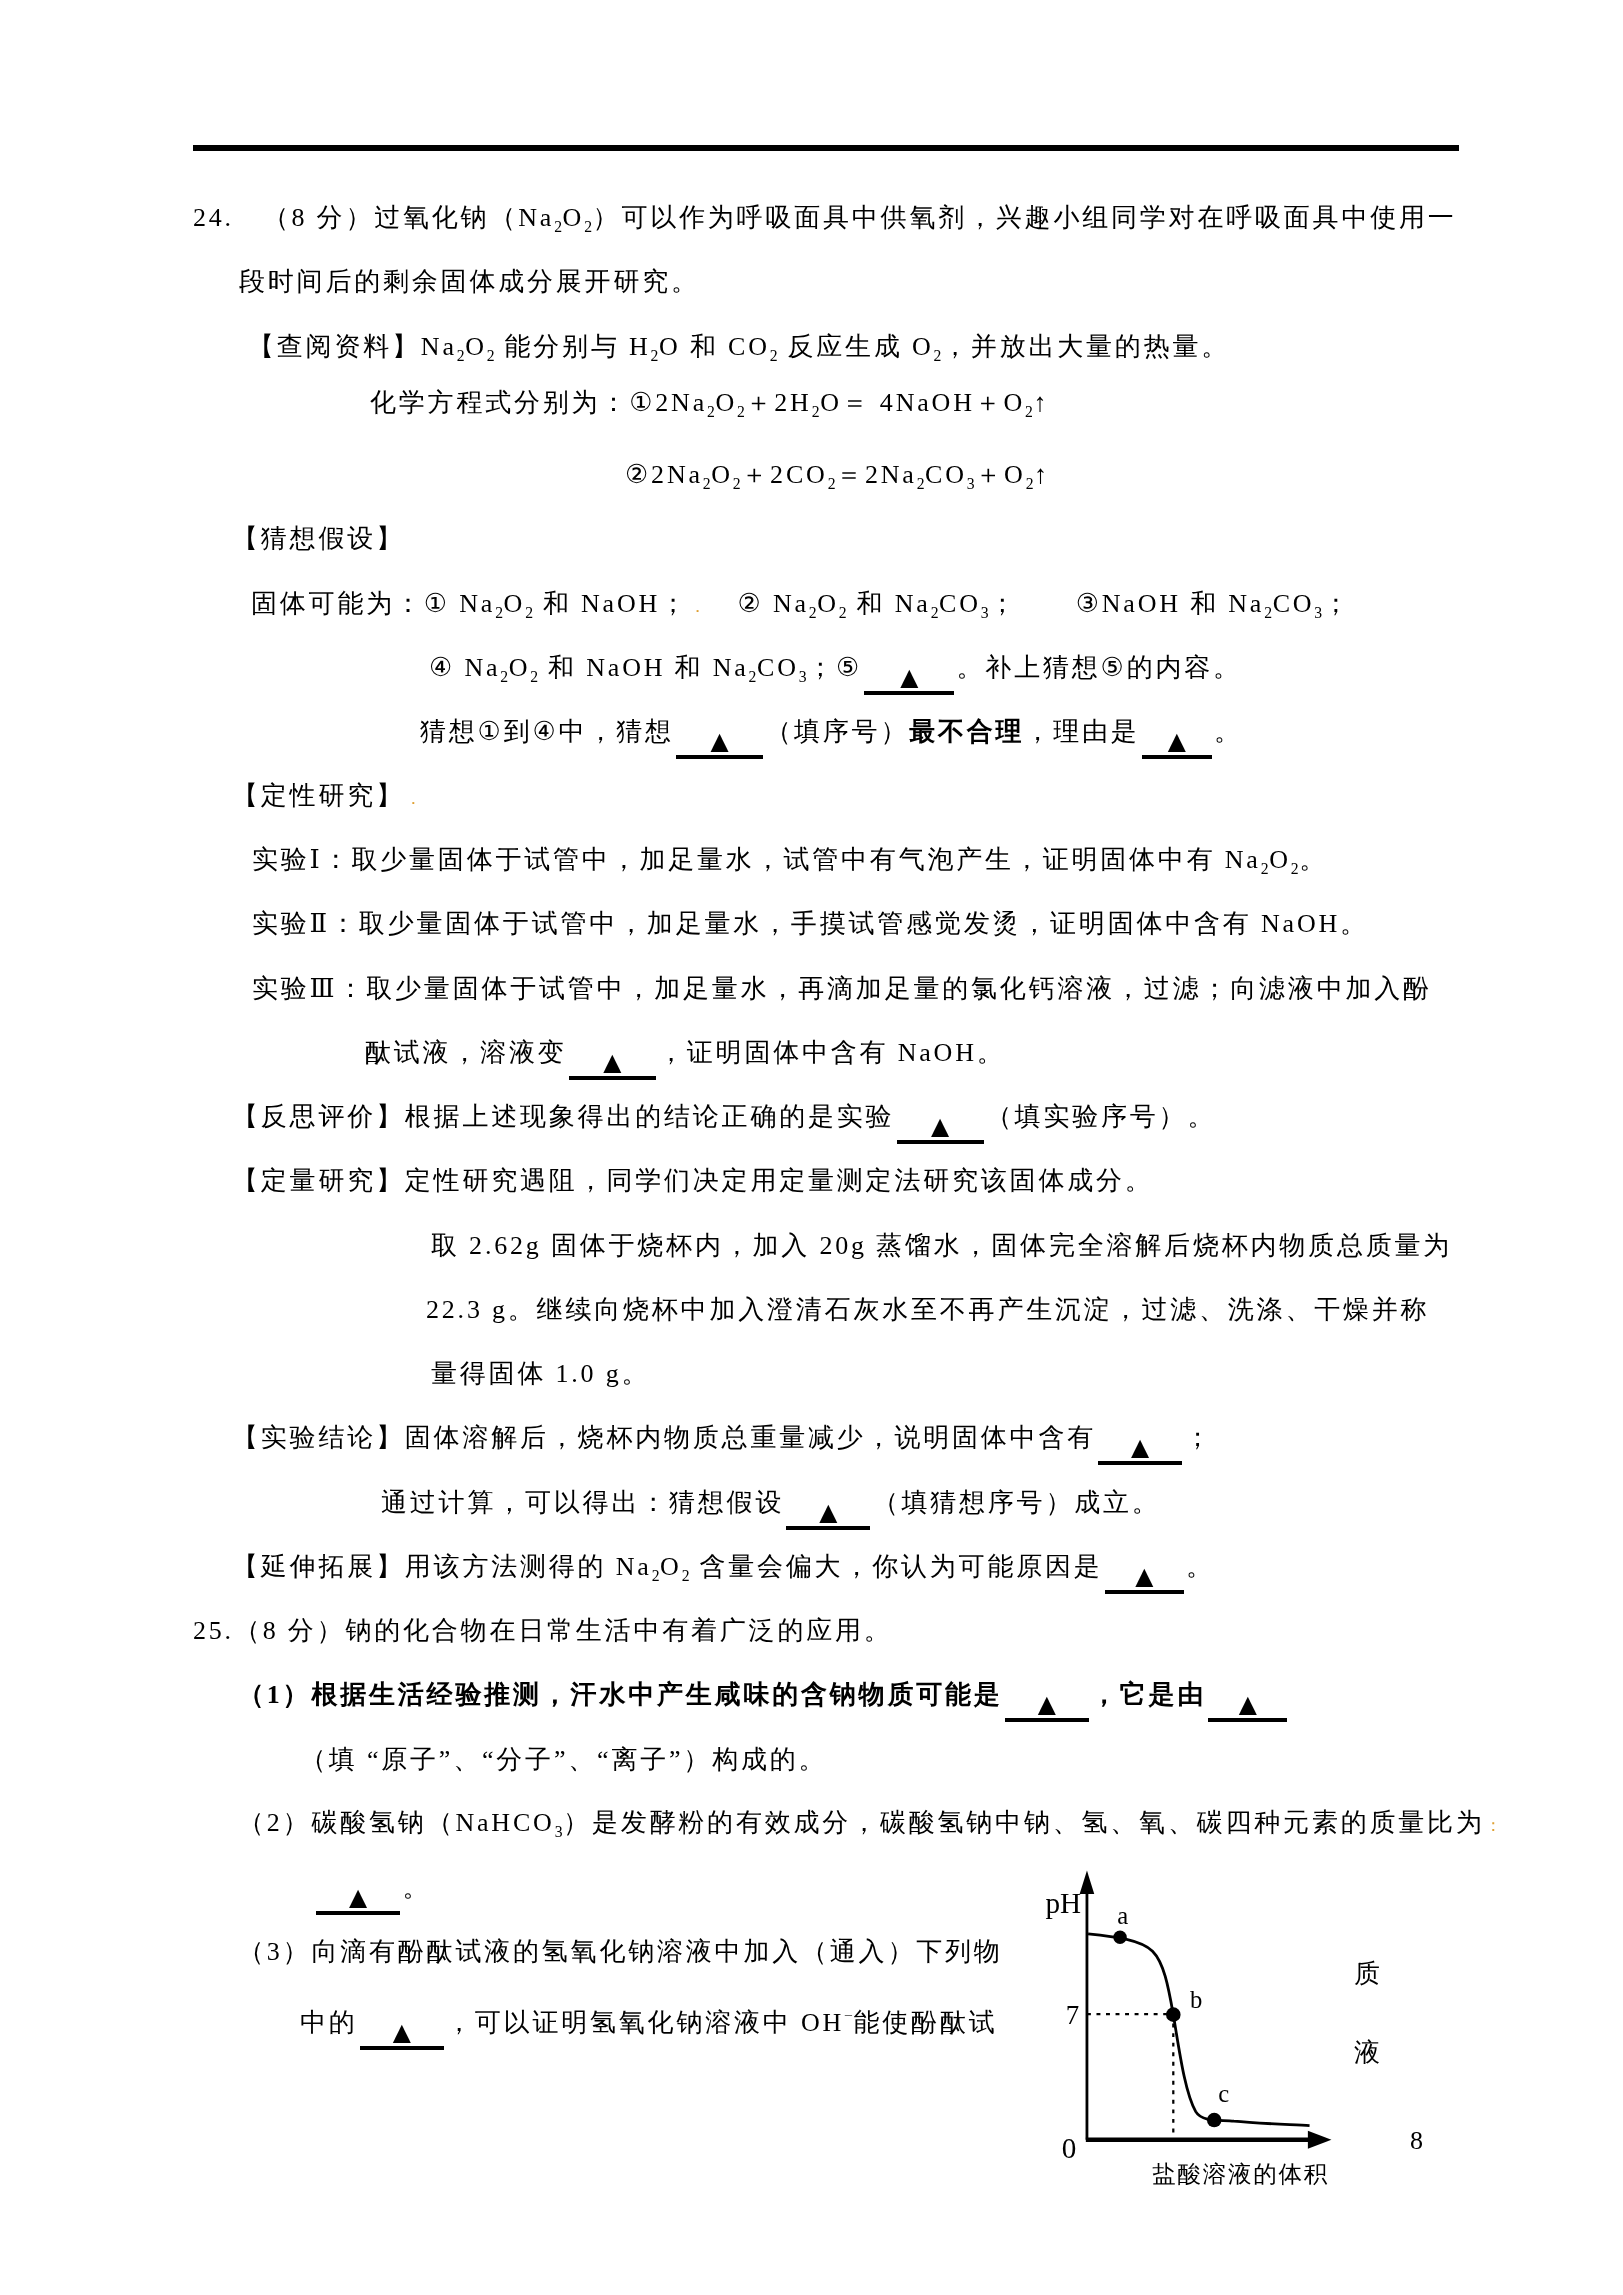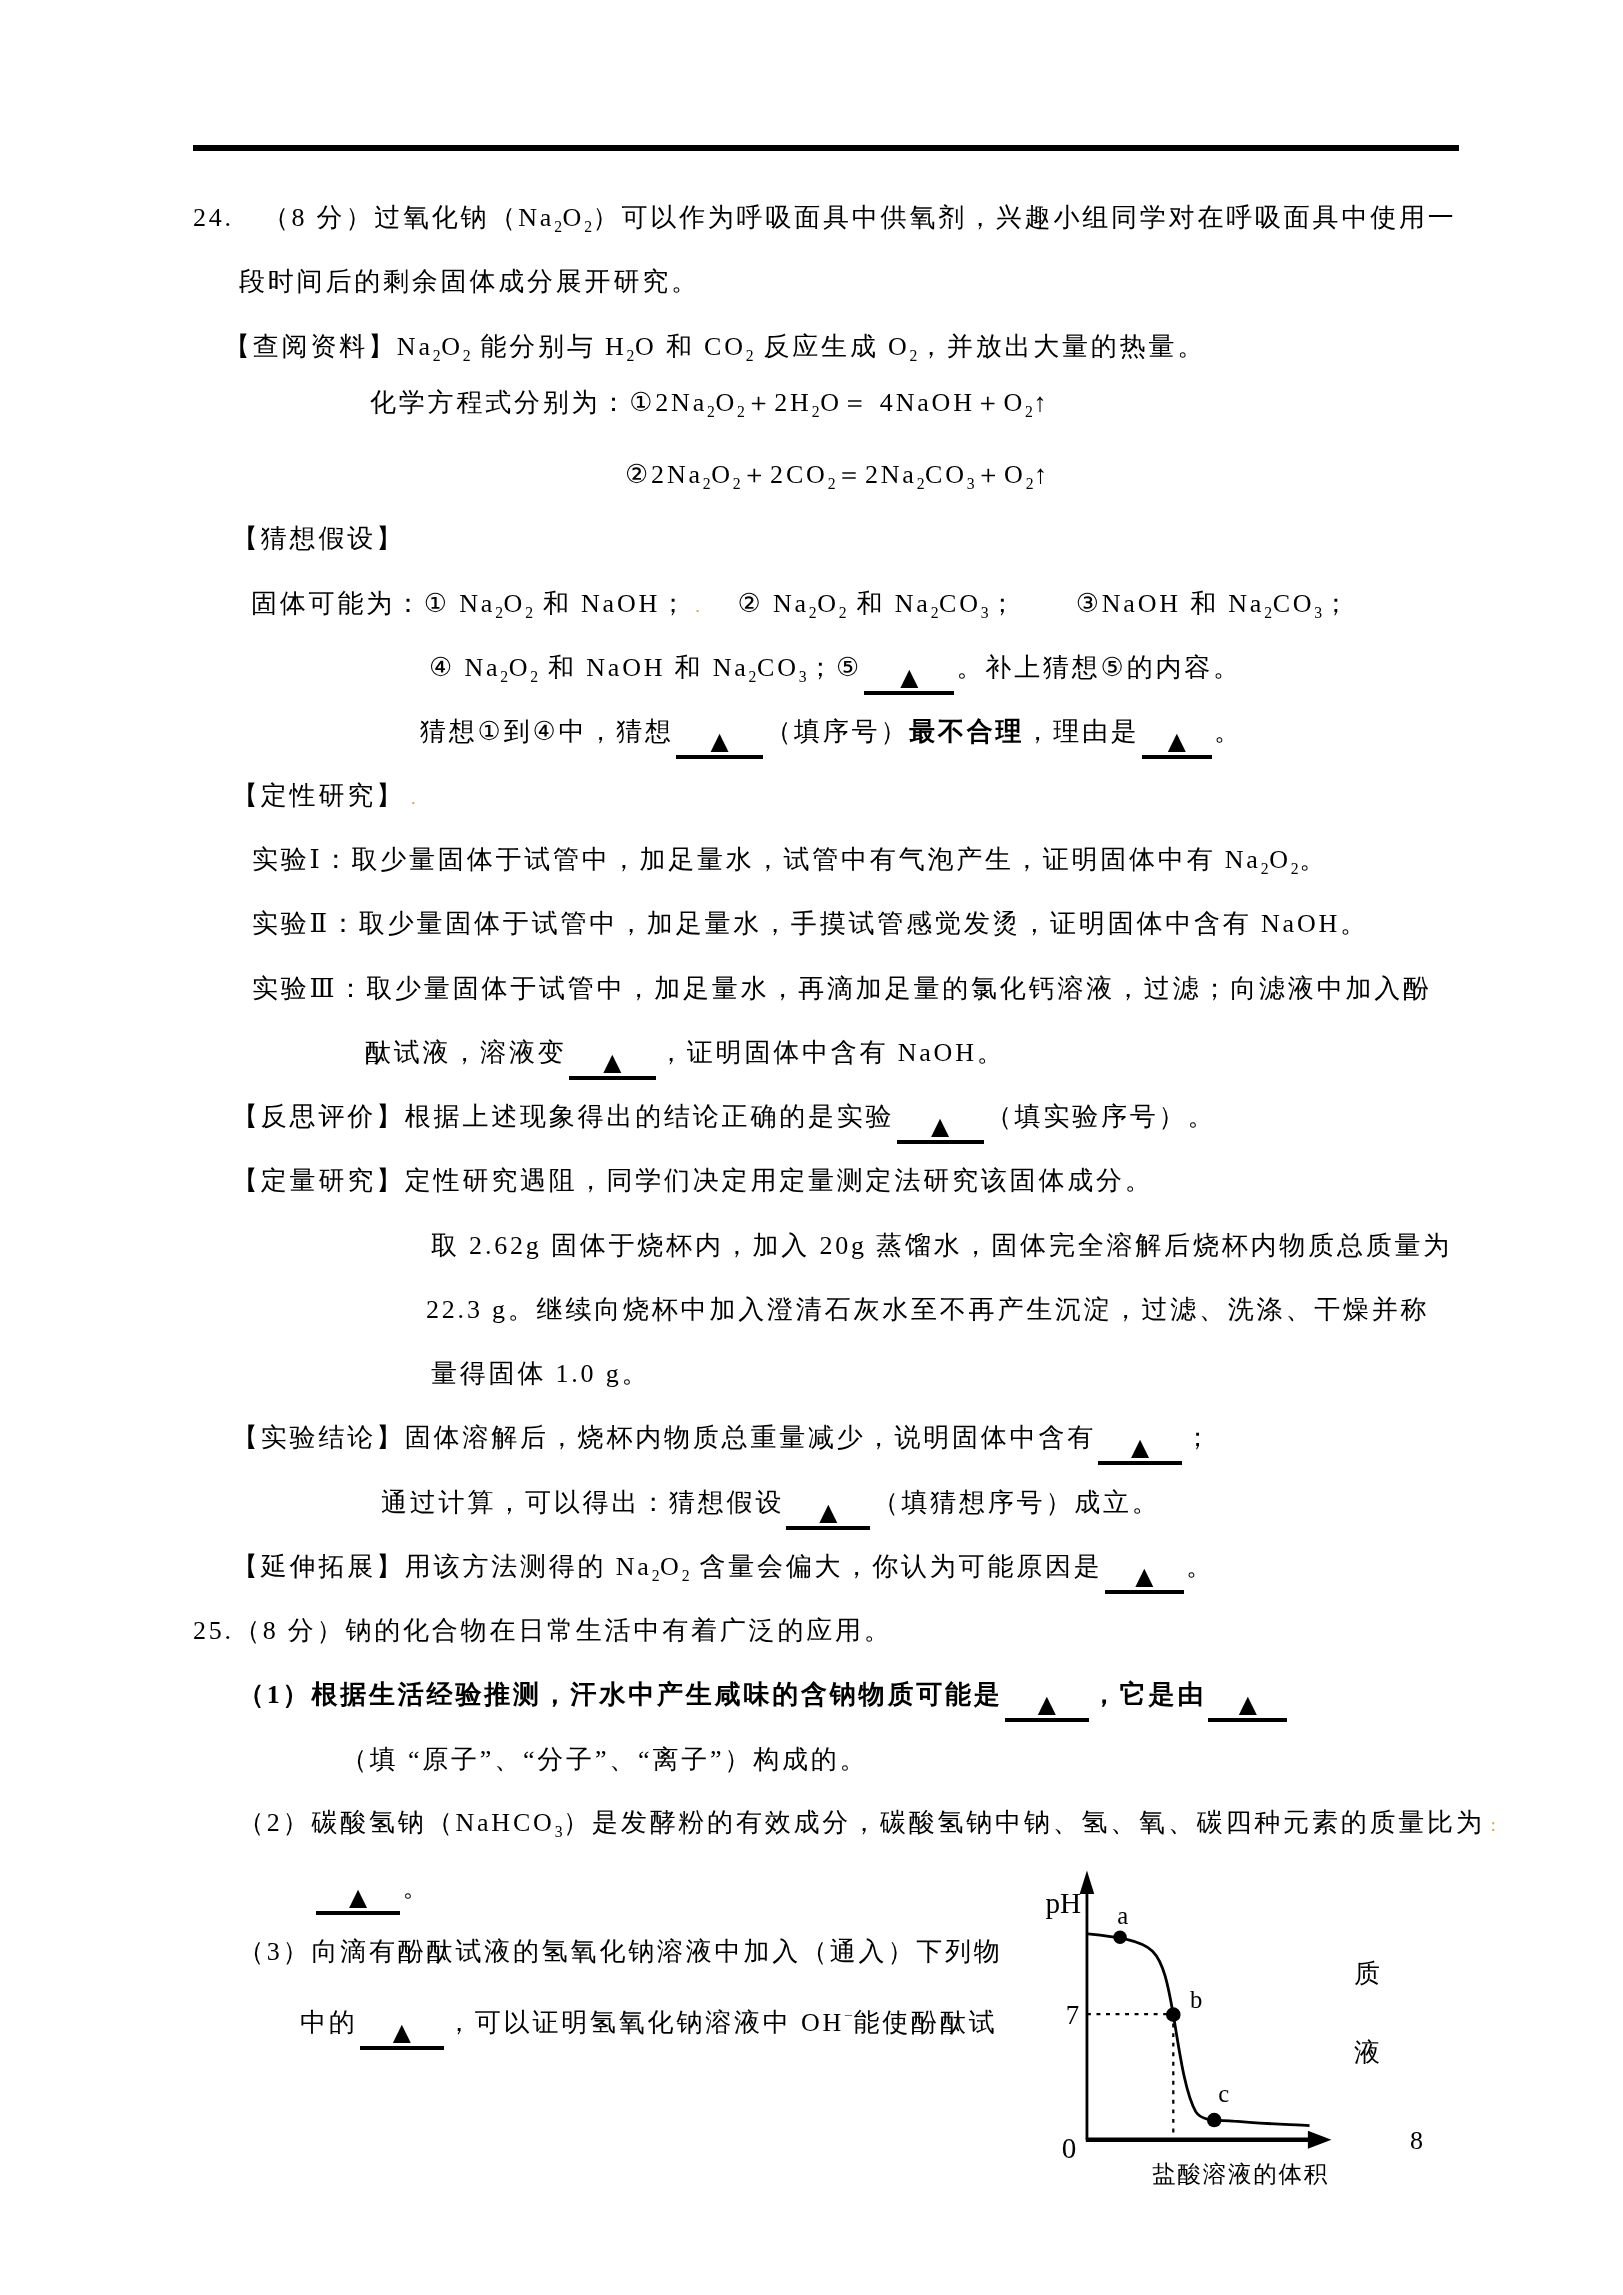--- a/index.html
+++ b/index.html
@@ -71,21 +71,21 @@
 </head>
 <body>
 
 <div class="page">
 
   <div class="rule" style="left:193px; top:145px; width:1266px; height:5.6px;"></div>
 
   <div>
       <div class="line" style="left: 193px; top: 201px;"><span>24.　（8 分）过氧化钠（Na</span><sub>2</sub><span>O</span><sub>2</sub><span>）可以作为呼吸面具中供氧剂，兴趣小组同学对在呼吸面具中使用一</span></div>
       <div class="line" style="left: 239px; top: 265px;"><span>段时间后的剩余固体成分展开研究。</span></div>
-      <div class="line" style="left: 224px; top: 330px;"><span>【查阅资料】Na</span><sub>2</sub><span>O</span><sub>2</sub><span> 能分别与 H</span><sub>2</sub><span>O 和 CO</span><sub>2</sub><span> 反应生成 O</span><sub>2</sub><span>，并放出大量的热量。</span></div>
+      <div class="line" style="left: 248px; top: 330px;"><span>【查阅资料】Na</span><sub>2</sub><span>O</span><sub>2</sub><span> 能分别与 H</span><sub>2</sub><span>O 和 CO</span><sub>2</sub><span> 反应生成 O</span><sub>2</sub><span>，并放出大量的热量。</span></div>
       <div class="line" style="left: 370px; top: 386px;"><span>化学方程式分别为：①2Na</span><sub>2</sub><span>O</span><sub>2</sub><span>＋2H</span><sub>2</sub><span>O＝ 4NaOH＋O</span><sub>2</sub><span>↑</span></div>
       <div class="line" style="left: 625px; top: 458px;"><span>②2Na</span><sub>2</sub><span>O</span><sub>2</sub><span>＋2CO</span><sub>2</sub><span>＝2Na</span><sub>2</sub><span>CO</span><sub>3</sub><span>＋O</span><sub>2</sub><span>↑</span></div>
       <div class="line" style="left: 232px; top: 522px;"><span>【猜想假设】</span></div>
       <div class="line" style="left: 251px; top: 587px;"><span>固体可能为：① Na</span><sub>2</sub><span>O</span><sub>2</sub><span> 和 NaOH；</span><span class="orange-mark">．</span><span>　② Na</span><sub>2</sub><span>O</span><sub>2</sub><span> 和 Na</span><sub>2</sub><span>CO</span><sub>3</sub><span>；　　③NaOH 和 Na</span><sub>2</sub><span>CO</span><sub>3</sub><span>；</span></div>
       <div class="line" style="left: 429px; top: 651px;"><span>④ Na</span><sub>2</sub><span>O</span><sub>2</sub><span> 和 NaOH 和 Na</span><sub>2</sub><span>CO</span><sub>3</sub><span>；⑤</span><span class="answer-blank" style="width: 90px;"><span class="tri">▲</span></span><span>。补上猜想⑤的内容。</span></div>
       <div class="line" style="left: 420px; top: 715px;"><span>猜想①到④中，猜想</span><span class="answer-blank" style="width: 87px;"><span class="tri">▲</span></span><span>（填序号）</span><span class="bold">最不合理</span><span>，理由是</span><span class="answer-blank" style="width: 70px;"><span class="tri">▲</span></span><span>。</span></div>
       <div class="line" style="left: 232px; top: 779px;"><span>【定性研究】</span><span class="orange-mark">．</span></div>
       <div class="line" style="left: 252px; top: 843px;"><span>实验Ⅰ：取少量固体于试管中，加足量水，试管中有气泡产生，证明固体中有 Na</span><sub>2</sub><span>O</span><sub>2</sub><span>。</span></div>
       <div class="line" style="left: 252px; top: 907px;"><span>实验Ⅱ：取少量固体于试管中，加足量水，手摸试管感觉发烫，证明固体中含有 NaOH。</span></div>
       <div class="line" style="left: 252px; top: 972px;"><span>实验Ⅲ：取少量固体于试管中，加足量水，再滴加足量的氯化钙溶液，过滤；向滤液中加入酚</span></div>
@@ -93,21 +93,21 @@
       <div class="line" style="left: 232px; top: 1100px;"><span>【反思评价】根据上述现象得出的结论正确的是实验</span><span class="answer-blank" style="width: 87px;"><span class="tri">▲</span></span><span>（填实验序号）。</span></div>
       <div class="line" style="left: 232px; top: 1164px;"><span>【定量研究】定性研究遇阻，同学们决定用定量测定法研究该固体成分。</span></div>
       <div class="line" style="left: 431px; top: 1229px;"><span>取 2.62g 固体于烧杯内，加入 20g 蒸馏水，固体完全溶解后烧杯内物质总质量为</span></div>
       <div class="line" style="left: 426px; top: 1293px;"><span>22.3 g。继续向烧杯中加入澄清石灰水至不再产生沉淀，过滤、洗涤、干燥并称</span></div>
       <div class="line" style="left: 431px; top: 1357px;"><span>量得固体 1.0 g。</span></div>
       <div class="line" style="left: 232px; top: 1421px;"><span>【实验结论】固体溶解后，烧杯内物质总重量减少，说明固体中含有</span><span class="answer-blank" style="width: 84px;"><span class="tri">▲</span></span><span>；</span></div>
       <div class="line" style="left: 381px; top: 1486px;"><span>通过计算，可以得出：猜想假设</span><span class="answer-blank" style="width: 84px;"><span class="tri">▲</span></span><span>（填猜想序号）成立。</span></div>
       <div class="line" style="left: 232px; top: 1550px;"><span>【延伸拓展】用该方法测得的 Na</span><sub>2</sub><span>O</span><sub>2</sub><span> 含量会偏大，你认为可能原因是</span><span class="answer-blank" style="width: 79px;"><span class="tri">▲</span></span><span>。</span></div>
       <div class="line" style="left: 193px; top: 1614px;"><span>25.（8 分）钠的化合物在日常生活中有着广泛的应用。</span></div>
       <div class="line" style="left: 238px; top: 1678px; font-weight: bold;"><span>（1）根据生活经验推测，汗水中产生咸味的含钠物质可能是</span><span class="answer-blank" style="width: 84px;"><span class="tri">▲</span></span><span>，它是由</span><span class="answer-blank" style="width: 79px;"><span class="tri">▲</span></span></div>
-      <div class="line" style="left: 300px; top: 1743px; margin-left: 41px;"><span>（填 “原子”、“分子”、“离子”）构成的。</span></div>
+      <div class="line" style="left: 300px; top: 1743px;"><span>（填 “原子”、“分子”、“离子”）构成的。</span></div>
       <div class="line" style="left: 238px; top: 1806px;"><span>（2）碳酸氢钠（NaHCO</span><sub>3</sub><span>）是发酵粉的有效成分，碳酸氢钠中钠、氢、氧、碳四种元素的质量比为</span><span class="orange-mark">：</span></div>
       <div class="line" style="left: 314px; top: 1871px;"><span class="answer-blank" style="width: 84px;"><span class="tri">▲</span></span><span>。</span></div>
       <div class="line" style="left: 238px; top: 1935px; text-align: center;"><span>（3）向滴有酚酞试液的氢氧化钠溶液中加入（通入）下列物</span></div>
       <div class="line" style="left: 300px; top: 1999px;"><span>中的</span><span class="answer-blank" style="width: 84px;"><span class="tri">▲</span></span><span>，可以证明氢氧化钠溶液中 OH</span><sup>−</sup><span>能使酚酞试</span></div>
       <div class="line" style="left: 1354px; top: 1957px;"><span>质</span></div>
       <div class="line" style="left: 1354px; top: 2036px;"><span>液</span></div>
     </div>
 
   <div class="figure">
     <svg width="314" height="337" viewBox="0 0 560 600">

